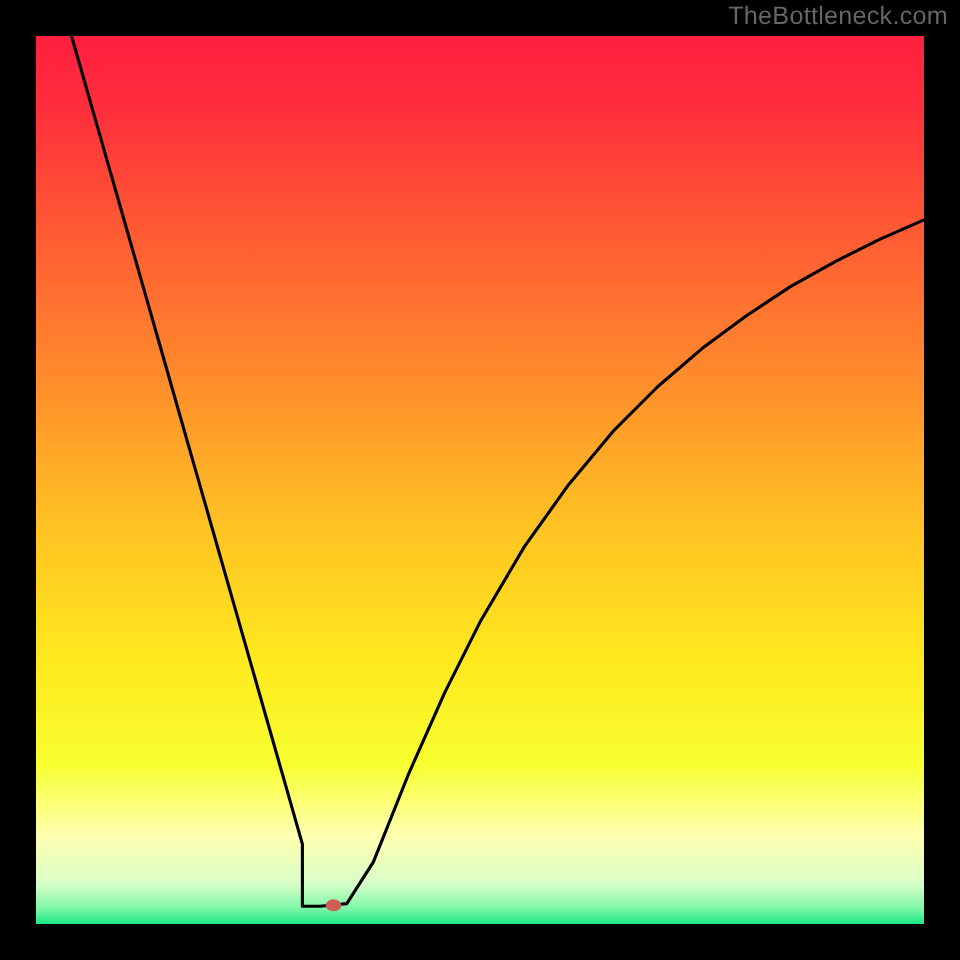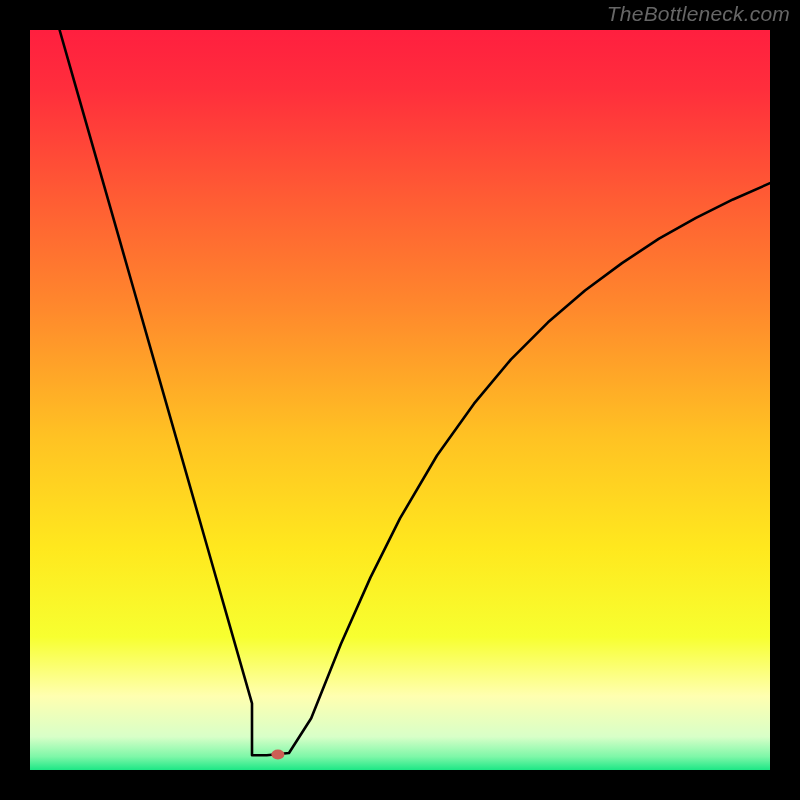--- a/index.html
+++ b/index.html
@@ -21,21 +21,20 @@
   }
   .watermark {
     position: absolute;
     top: 2px;
     right: 10px;
     color: #666666;
     font-size: 21px;
     font-weight: 400;
     letter-spacing: 0.2px;
     user-select: none;
-    font-style: italic;
   }
 </style>
 </head>
 <body>
 
 <div class="canvas-wrap">
   <svg class="chart" width="800" height="800" viewBox="0 0 800 800">
     <defs>
       <linearGradient id="bg-grad" x1="0" y1="0" x2="0" y2="1">
           <stop offset="0%" stop-color="#ff1f3f"></stop>

